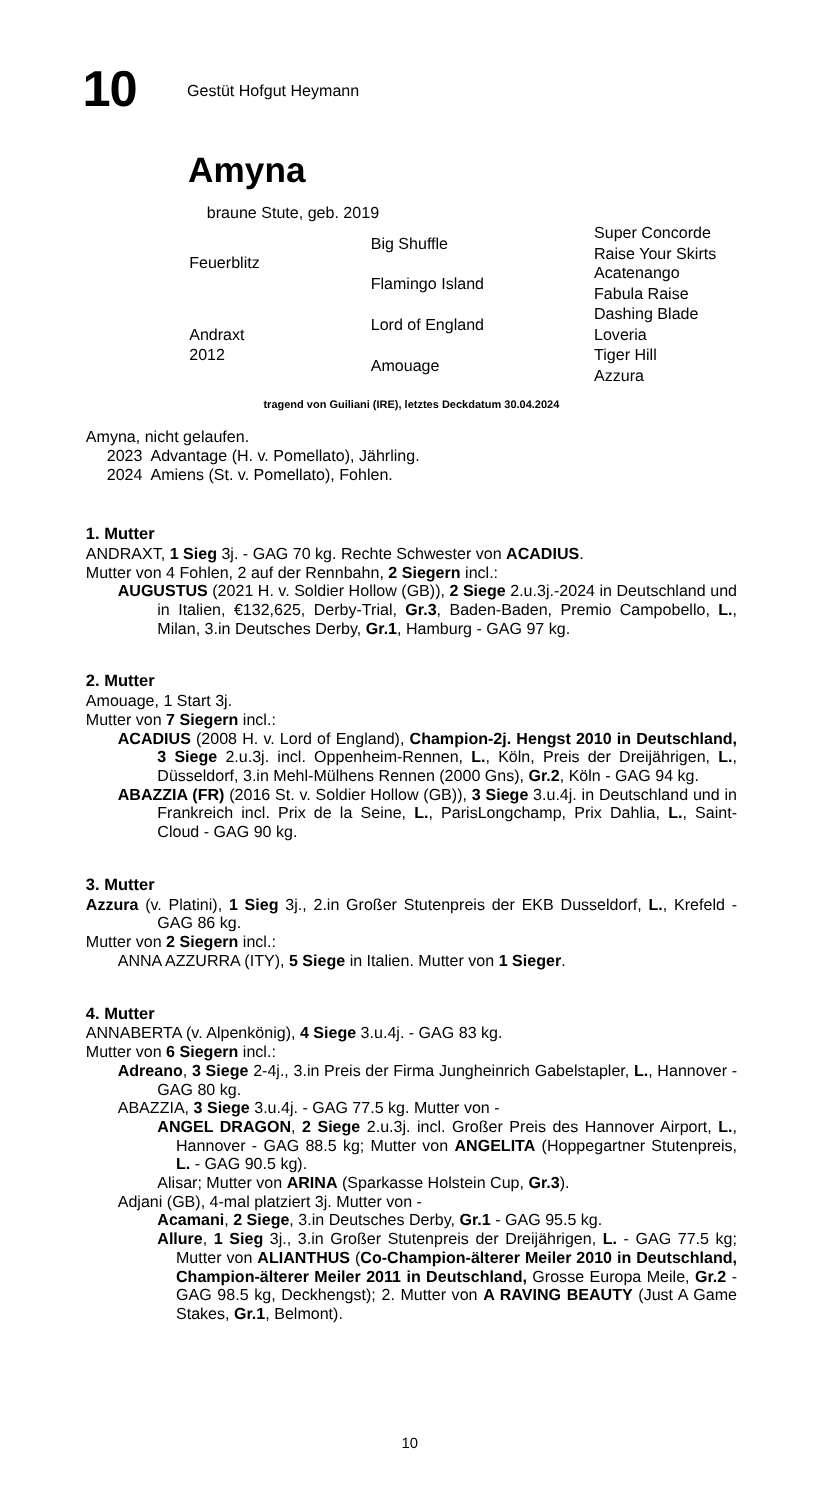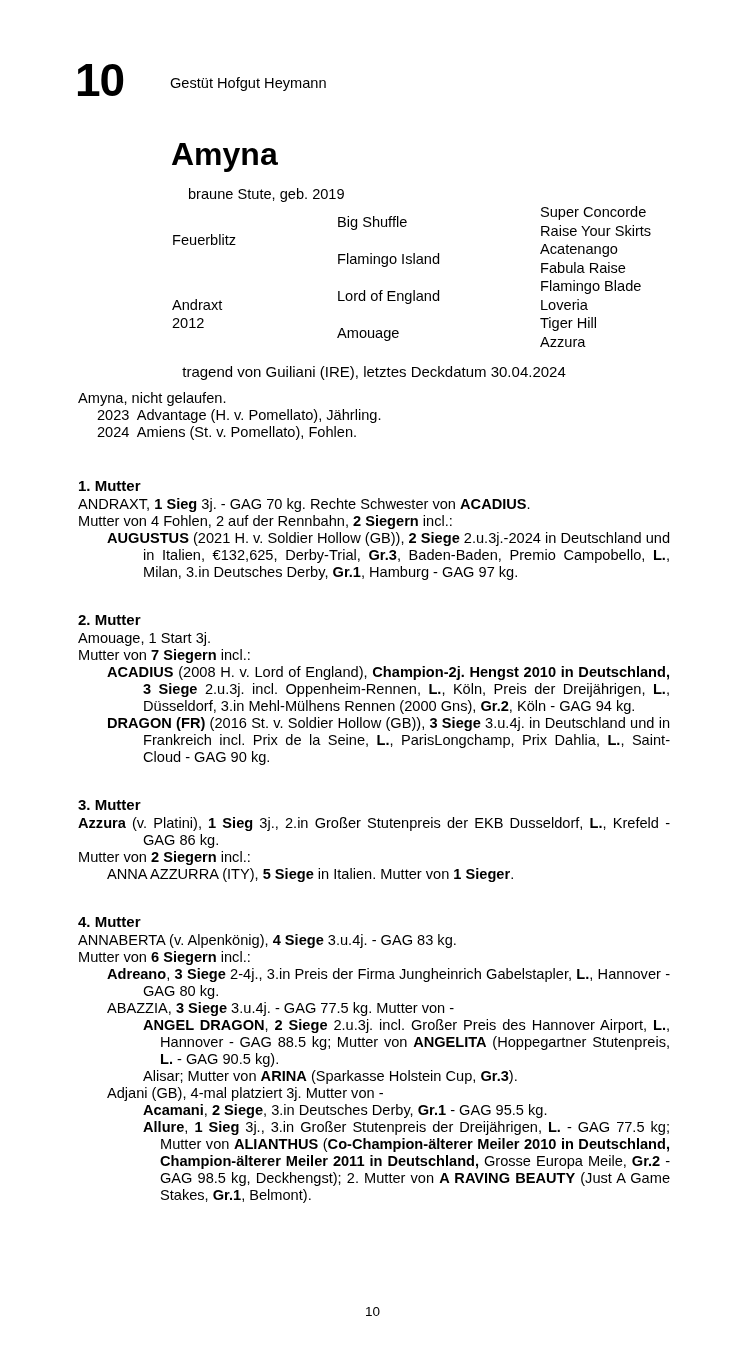--- a/index.html
+++ b/index.html
@@ -19,21 +19,21 @@
   }
   .horse-desc { position:absolute; left:188px; top:186px; font-size:14.6px; }
   .pedigree {
     position:absolute; left:172px; top:203px; width:496px;
     display:grid; grid-template-columns:165px 203px 1fr; grid-auto-rows:18.5px;
     font-size:14.6px;
   }
   .ped-cell { display:flex; flex-direction:column; justify-content:center; line-height:18px; }
   .covering {
     position:absolute; left:78px; top:363px; width:592px;
-    text-align:center; font-weight:400; font-size:15px;
+    text-align:center; font-weight:700; font-size:10px;
   }
   .intro { position:absolute; left:78px; top:390px; width:592px; }
   .sections { position:absolute; left:78px; top:477px; width:592px; }
   .para { font-size:14.6px; line-height:17px; }
   .just { text-align:justify; }
   .b { font-weight:700; }
   .hang0  { padding-left:65px; text-indent:-65px; }
   .entry1 { padding-left:65px; text-indent:-36px; }
   .entry2 { padding-left:82px; text-indent:-17px; }
   .produce { padding-left:19px; white-space:pre-wrap; }
@@ -61,21 +61,21 @@
       <div>2012</div>
     </div>
     <div class="ped-cell" style="grid-area: 1 / 2 / span 2;">Big Shuffle</div>
     <div class="ped-cell" style="grid-area: 3 / 2 / span 2;">Flamingo Island</div>
     <div class="ped-cell" style="grid-area: 7 / 2 / span 2;">Amouage</div>
     <div class="ped-cell" style="grid-area: 5 / 2 / span 2;">Lord of England</div>
     <div class="ped-cell" style="grid-area: 1 / 3;">Super Concorde</div>
     <div class="ped-cell" style="grid-area: 2 / 3;">Raise Your Skirts</div>
     <div class="ped-cell" style="grid-area: 3 / 3;">Acatenango</div>
     <div class="ped-cell" style="grid-area: 4 / 3;">Fabula Raise</div>
-    <div class="ped-cell" style="grid-area: 5 / 3;">Flamingo Blade</div>
+    <div class="ped-cell" style="grid-area: 5 / 3;">Dashing Blade</div>
     <div class="ped-cell" style="grid-area: 6 / 3;">Loveria</div>
     <div class="ped-cell" style="grid-area: 7 / 3;">Tiger Hill</div>
     <div class="ped-cell" style="grid-area: 8 / 3;">Azzura</div>
   </div>
 <div class="covering">tragend von Guiliani (IRE), letztes Deckdatum 30.04.2024</div>
 <div class="intro" id="intro">
     <div class="para plain"><span>Amyna, nicht gelaufen.</span></div>
     <div class="para produce"><span>2023  Advantage (H. v. Pomellato), Jährling.</span></div>
     <div class="para produce"><span>2024  Amiens (St. v. Pomellato), Fohlen.</span></div>
   </div>
@@ -84,21 +84,21 @@
       <div class="sec-heading">1. Mutter</div>
       <div class="para plain just"><span>ANDRAXT, </span><span class="b">1 Sieg</span><span> 3j. - GAG 70 kg. Rechte Schwester von </span><span class="b">ACADIUS</span><span>.</span></div>
       <div class="para plain"><span>Mutter von 4 Fohlen, 2 auf der Rennbahn, </span><span class="b">2 Siegern</span><span> incl.:</span></div>
       <div class="para entry1 just"><span class="b">AUGUSTUS</span><span> (2021 H. v. Soldier Hollow (GB)), </span><span class="b">2 Siege</span><span> 2.u.3j.-2024 in Deutschland und in Italien, €132,625, Derby-Trial, </span><span class="b">Gr.3</span><span>, Baden-Baden, Premio Campobello, </span><span class="b">L.</span><span>, Milan, 3.in Deutsches Derby, </span><span class="b">Gr.1</span><span>, Hamburg - GAG 97 kg.</span></div>
     </div>
     <div class="section">
       <div class="sec-heading">2. Mutter</div>
       <div class="para plain"><span>Amouage, 1 Start 3j.</span></div>
       <div class="para plain"><span>Mutter von </span><span class="b">7 Siegern</span><span> incl.:</span></div>
       <div class="para entry1 just"><span class="b">ACADIUS</span><span> (2008 H. v. Lord of England), </span><span class="b">Champion-2j. Hengst 2010 in Deutschland, 3 Siege</span><span> 2.u.3j. incl. Oppenheim-Rennen, </span><span class="b">L.</span><span>, Köln, Preis der Dreijährigen, </span><span class="b">L.</span><span>, Düsseldorf, 3.in Mehl-Mülhens Rennen (2000 Gns), </span><span class="b">Gr.2</span><span>, Köln - GAG 94 kg.</span></div>
-      <div class="para entry1 just"><span class="b">DRAGON (FR)</span><span> (2016 St. v. Soldier Hollow (GB)), </span><span class="b">3 Siege</span><span> 3.u.4j. in Deutschland und in Frankreich incl. Prix de la Seine, </span><span class="b">L.</span><span>, ParisLongchamp, Prix Dahlia, </span><span class="b">L.</span><span>, Saint-Cloud - GAG 90 kg.</span></div>
+      <div class="para entry1 just"><span class="b">ABAZZIA (FR)</span><span> (2016 St. v. Soldier Hollow (GB)), </span><span class="b">3 Siege</span><span> 3.u.4j. in Deutschland und in Frankreich incl. Prix de la Seine, </span><span class="b">L.</span><span>, ParisLongchamp, Prix Dahlia, </span><span class="b">L.</span><span>, Saint-Cloud - GAG 90 kg.</span></div>
     </div>
     <div class="section">
       <div class="sec-heading">3. Mutter</div>
       <div class="para hang0 just"><span class="b">Azzura</span><span> (v. Platini), </span><span class="b">1 Sieg</span><span> 3j., 2.in Großer Stutenpreis der EKB Dusseldorf, </span><span class="b">L.</span><span>, Krefeld - GAG 86 kg.</span></div>
       <div class="para plain"><span>Mutter von </span><span class="b">2 Siegern</span><span> incl.:</span></div>
       <div class="para entry1"><span>ANNA AZZURRA (ITY), </span><span class="b">5 Siege</span><span> in Italien. Mutter von </span><span class="b">1 Sieger</span><span>.</span></div>
     </div>
     <div class="section">
       <div class="sec-heading">4. Mutter</div>
       <div class="para plain"><span>ANNABERTA (v. Alpenkönig), </span><span class="b">4 Siege</span><span> 3.u.4j. - GAG 83 kg.</span></div>

